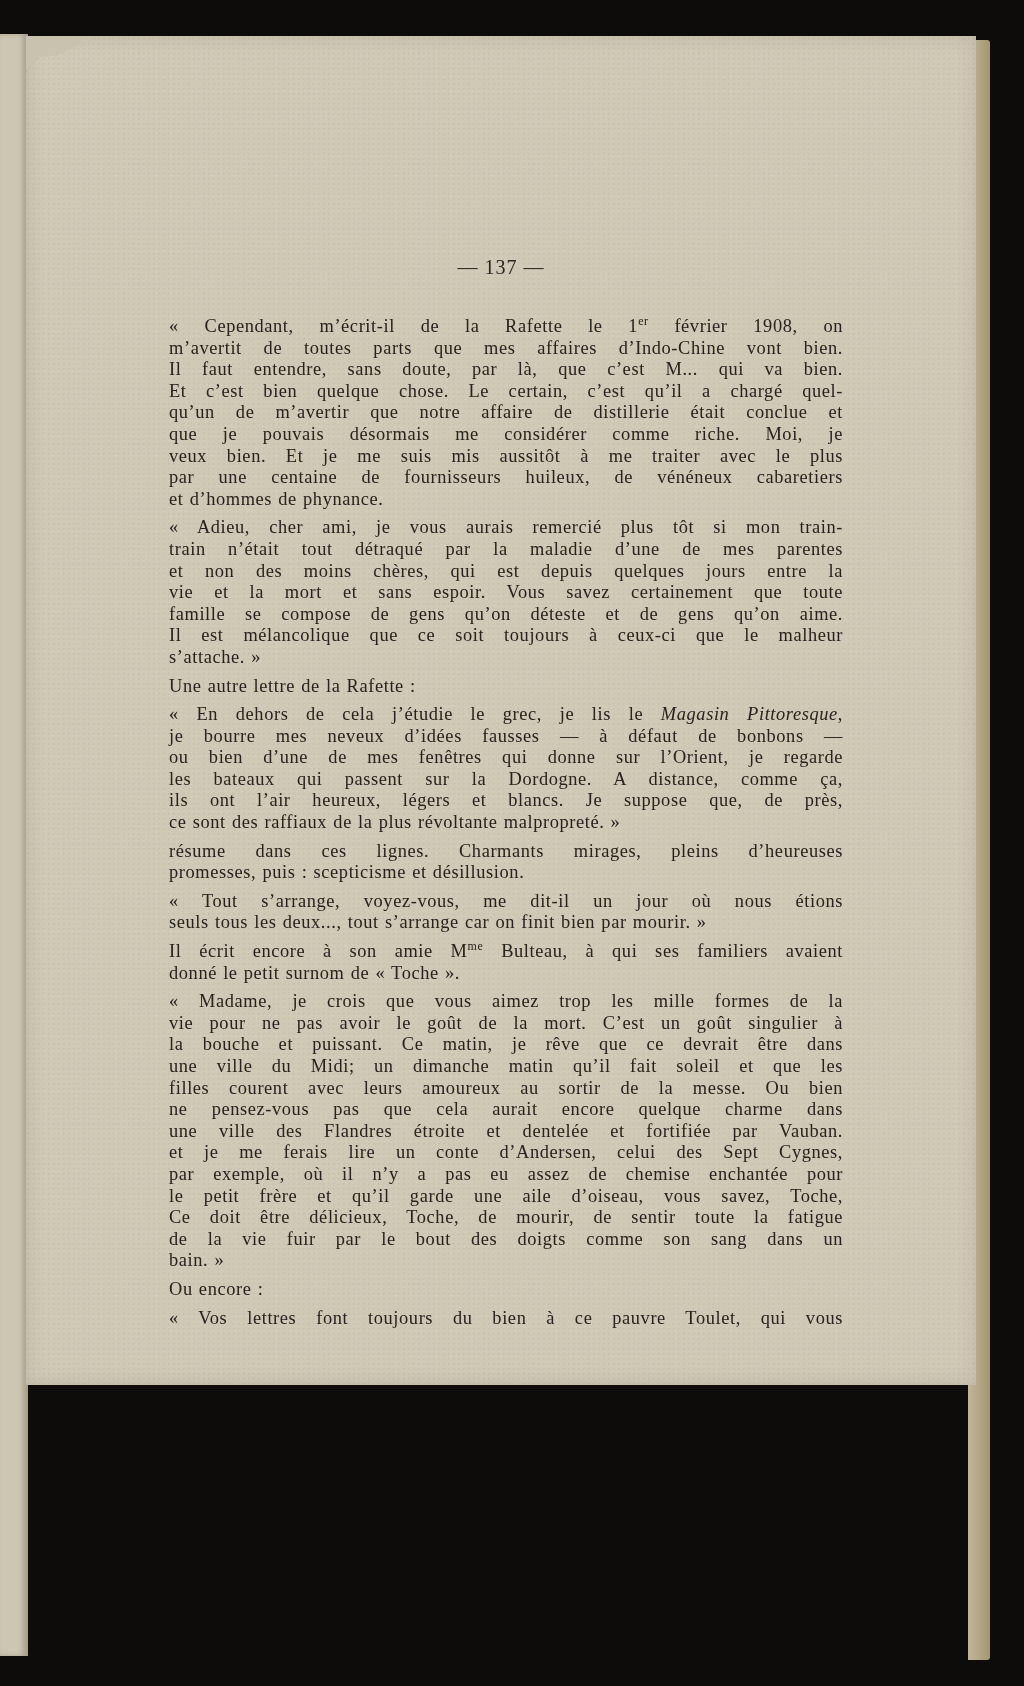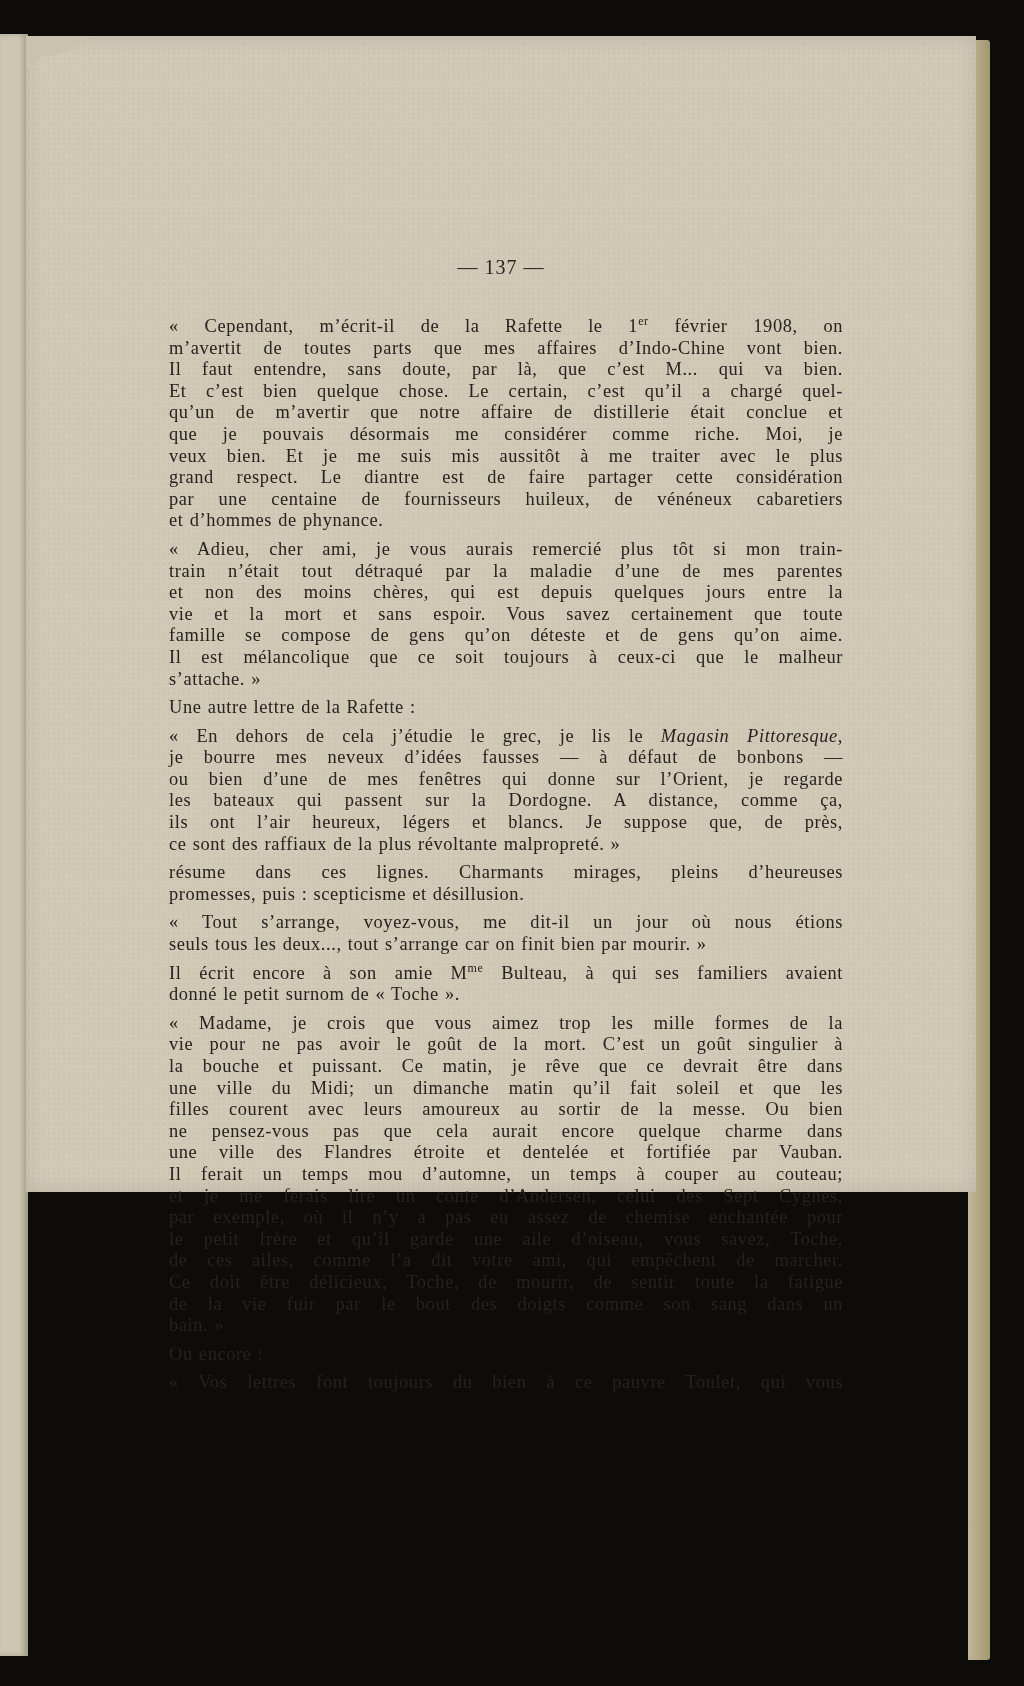--- a/index.html
+++ b/index.html
@@ -14,21 +14,21 @@
     background: #cdc6b3;
     border-right: 2px solid #a9a08a;
     box-shadow: inset -3px 0 5px rgba(60,50,30,0.25);
   }
   .back-leaf {
     position: absolute; left: 968px; top: 40px; width: 22px; height: 1620px;
     background: linear-gradient(90deg, #bfb59a 0%, #b3a784 50%, #a3966f 100%);
     border-radius: 0 3px 3px 0;
   }
   .page {
-    position: absolute; left: 26px; top: 36px; width: 950px; height: 1156px;
+    position: absolute; left: 26px; top: 36px; width: 950px; height: 1349px;
     background: #cfc9b6;
     background-image:
       radial-gradient(rgba(120,105,80,0.08) 1px, transparent 1px),
       radial-gradient(rgba(255,255,255,0.06) 1px, transparent 1px);
     background-size: 5px 5px, 7px 7px;
     background-position: 0 0, 2px 3px;
     box-shadow: inset 0 0 18px rgba(80,70,50,0.15);
   }
   .page-tear {
     position: absolute; left: 26px; top: 36px; width: 70px; height: 34px;
@@ -70,21 +70,20 @@
   <div class="text-block">
 
     <p class="para">
       <span class="line"><span id="p0l0a">« Cependant, m’écrit-il de la Rafette le 1</span><sup>er</sup><span id="p0l0b"> février 1908, on</span></span>
       <span class="line">m’avertit de toutes parts que mes affaires d’Indo-Chine vont bien.</span>
       <span class="line">Il faut entendre, sans doute, par là, que c’est M... qui va bien.</span>
       <span class="line">Et c’est bien quelque chose. Le certain, c’est qu’il a chargé quel-</span>
       <span class="line">qu’un de m’avertir que notre affaire de distillerie était conclue et</span>
       <span class="line">que je pouvais désormais me considérer comme riche. Moi, je</span>
       <span class="line">veux bien. Et je me suis mis aussitôt à me traiter avec le plus</span>
-      <span class="line">grand respect. Le diantre est de faire partager cette considération</span>
       <span class="line">par une centaine de fournisseurs huileux, de vénéneux cabaretiers</span>
       <span class="line last">et d’hommes de phynance.</span>
     </p>
 
     <p class="para gap">
       <span class="line">« Adieu, cher ami, je vous aurais remercié plus tôt si mon train-</span>
       <span class="line">train n’était tout détraqué par la maladie d’une de mes parentes</span>
       <span class="line">et non des moins chères, qui est depuis quelques jours entre la</span>
       <span class="line">vie et la mort et sans espoir. Vous savez certainement que toute</span>
       <span class="line">famille se compose de gens qu’on déteste et de gens qu’on aime.</span>
@@ -121,25 +120,23 @@
     </p>
 
     <p class="para gap">
       <span class="line">« Madame, je crois que vous aimez trop les mille formes de la</span>
       <span class="line">vie pour ne pas avoir le goût de la mort. C’est un goût singulier à</span>
       <span class="line">la bouche et puissant. Ce matin, je rêve que ce devrait être dans</span>
       <span class="line">une ville du Midi; un dimanche matin qu’il fait soleil et que les</span>
       <span class="line">filles courent avec leurs amoureux au sortir de la messe. Ou bien</span>
       <span class="line">ne pensez-vous pas que cela aurait encore quelque charme dans</span>
       <span class="line">une ville des Flandres étroite et dentelée et fortifiée par Vauban.</span>
-      <span class="line">Il ferait un temps mou d’automne, un temps à couper au couteau;</span>
       <span class="line">et je me ferais lire un conte d’Andersen, celui des Sept Cygnes,</span>
       <span class="line">par exemple, où il n’y a pas eu assez de chemise enchantée pour</span>
       <span class="line">le petit frère et qu’il garde une aile d’oiseau, vous savez, Toche,</span>
-      <span class="line">de ces ailes, comme l’a dit votre ami, qui empêchent de marcher.</span>
       <span class="line">Ce doit être délicieux, Toche, de mourir, de sentir toute la fatigue</span>
       <span class="line">de la vie fuir par le bout des doigts comme son sang dans un</span>
       <span class="line last">bain. »</span>
     </p>
 
     <p class="para gap">
       <span class="line last">Ou encore :</span>
     </p>
 
     <p class="para gap">

